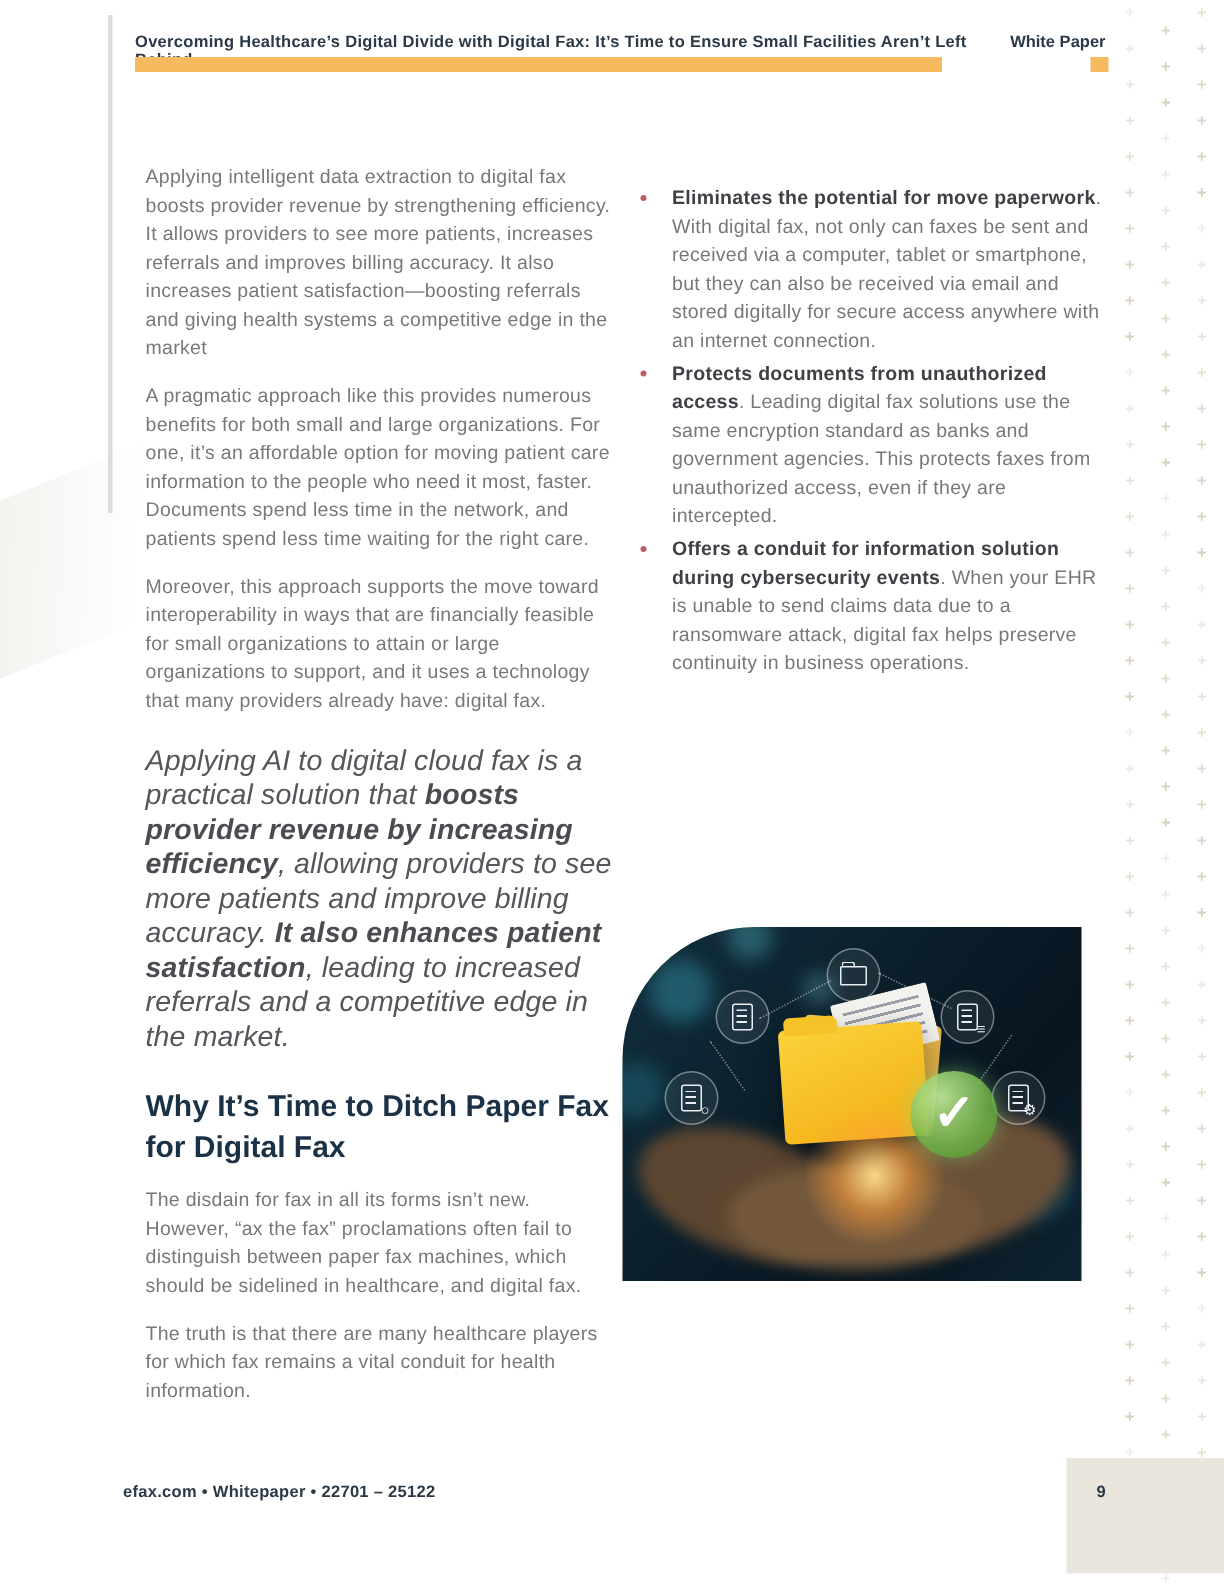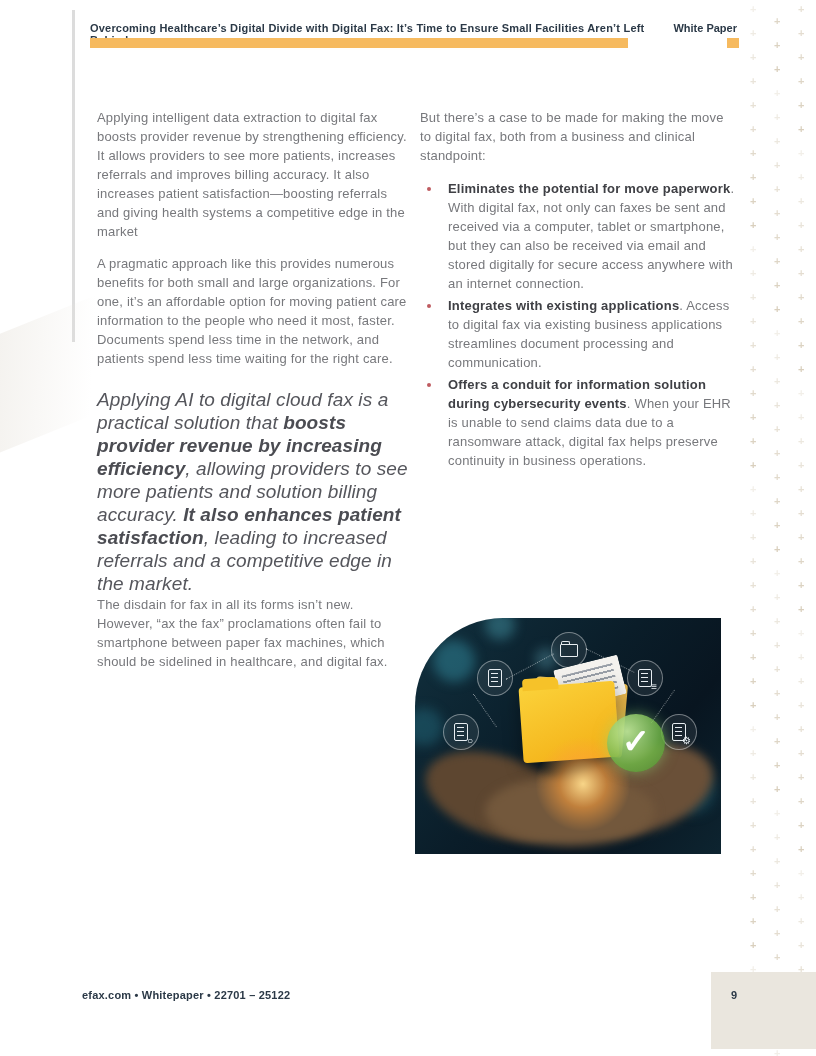--- a/index.html
+++ b/index.html
@@ -239,29 +239,31 @@
     </div>
 
   <div class="hdr-title">Overcoming Healthcare’s Digital Divide with Digital Fax: It’s Time to Ensure Small Facilities Aren’t Left Behind</div>
   <div class="hdr-label">White Paper</div>
   <div class="hdr-bar"></div>
   <div class="hdr-sq"></div>
 
   <div class="col col-left">
     <p class="body-p">Applying intelligent data extraction to digital fax boosts provider revenue by strengthening efficiency. It allows providers to see more patients, increases referrals and improves billing accuracy. It also increases patient satisfaction—boosting referrals and giving health systems a competitive edge in the market</p>
     <p class="body-p">A pragmatic approach like this provides numerous benefits for both small and large organizations. For one, it’s an affordable option for moving patient care information to the people who need it most, faster. Documents spend less time in the network, and patients spend less time waiting for the right care.</p>
-    <p class="pull-quote" id="pullQuote"><span>Applying AI to digital cloud fax is a practical solution that </span><b>boosts provider revenue by increasing efficiency</b><span>, allowing providers to see more patients and solution billing accuracy. </span><b>It also enhances patient satisfaction</b><span>, leading to increased referrals and a competitive edge in the market.</span></p>
-    <p class="body-p">The disdain for fax in all its forms isn’t new. However, “ax the fax” proclamations often fail to smartphone between paper fax machines, which should be sidelined in healthcare, and digital fax.</p>
+    <p class="body-p">Moreover, this approach supports the move toward interoperability in ways that are financially feasible for small organizations to attain or large organizations to support, and it uses a technology that many providers already have: digital fax.</p>
+    <p class="pull-quote" id="pullQuote"><span>Applying AI to digital cloud fax is a practical solution that </span><b>boosts provider revenue by increasing efficiency</b><span>, allowing providers to see more patients and improve billing accuracy. </span><b>It also enhances patient satisfaction</b><span>, leading to increased referrals and a competitive edge in the market.</span></p>
+    <h2 class="section-heading">Why It’s Time to Ditch Paper Fax for Digital Fax</h2>
+    <p class="body-p">The disdain for fax in all its forms isn’t new. However, “ax the fax” proclamations often fail to distinguish between paper fax machines, which should be sidelined in healthcare, and digital fax.</p>
+    <p class="body-p">The truth is that there are many healthcare players for which fax remains a vital conduit for health information.</p>
   </div>
 
   <div class="col col-right">
-    <p class="body-p">But there’s a case to be made for making the move to digital fax, both from a business and clinical standpoint:</p>
     <ul class="bullets" id="bulletList">
         <li><span class="dot"></span><b>Eliminates the potential for move paperwork</b><span>. With digital fax, not only can faxes be sent and received via a computer, tablet or smartphone, but they can also be received via email and stored digitally for secure access anywhere with an internet connection.</span></li>
-        <li><span class="dot"></span><b>Integrates with existing applications</b><span>. Access to digital fax via existing business applica­tions streamlines document processing and communication.</span></li>
+        <li><span class="dot"></span><b>Protects documents from unauthorized access</b><span>. Leading digital fax solutions use the same encryption standard as banks and government agencies. This protects faxes from unauthorized access, even if they are intercepted.</span></li>
         <li><span class="dot"></span><b>Offers a conduit for information solution during cybersecurity events</b><span>. When your EHR is unable to send claims data due to a ransomware attack, digital fax helps preserve continuity in business operations.</span></li>
       </ul>
   </div>
 
   <div class="photo">
     <div class="bokeh b1"></div>
     <div class="bokeh b2"></div>
     <div class="bokeh b3"></div>
     <div class="bokeh b4"></div>
     <div class="bokeh b5"></div>

